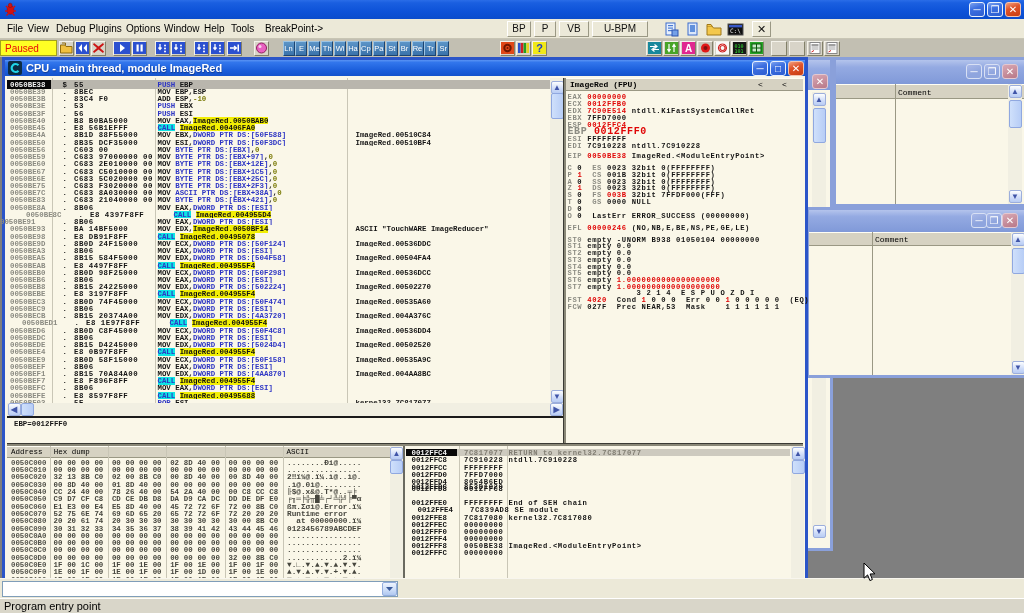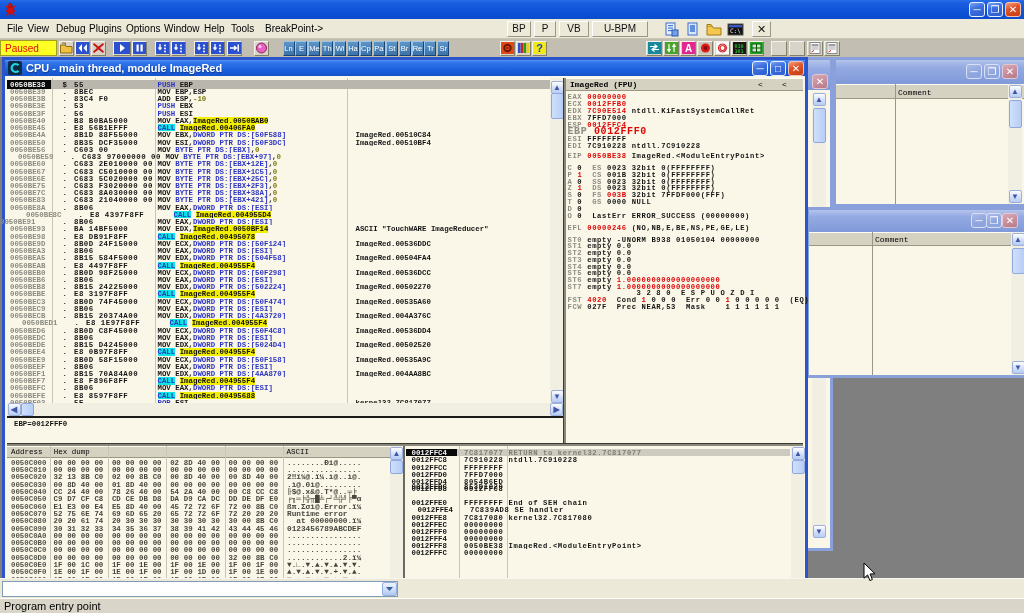--- a/index.html
+++ b/index.html
@@ -315,26 +315,26 @@
 <div class="r" style="left:0;top:23.80px;width:560px;height:7.3px;overflow:hidden"><span class="abs wt" style="left:10px">0050BE38</span><span class="abs" style="left:62.5px">$</span><span class="abs" style="left:74px;letter-spacing:0.5px">55</span><span class="abs" style="left:157.5px"><span class="bl">PUSH</span> EBP</span></div>
 <div class="r" style="left:0;top:31.03px;width:560px;height:7.3px;overflow:hidden"><span class="abs g" style="left:10px">0050BE39</span><span class="abs" style="left:62.5px">.</span><span class="abs" style="left:74px;letter-spacing:0.5px">8BEC</span><span class="abs" style="left:157.5px">MOV EBP,ESP</span></div>
 <div class="r" style="left:0;top:38.26px;width:560px;height:7.3px;overflow:hidden"><span class="abs g" style="left:10px">0050BE3B</span><span class="abs" style="left:62.5px">.</span><span class="abs" style="left:74px;letter-spacing:0.5px">83C4 F0</span><span class="abs" style="left:157.5px">ADD ESP,<span class="ol">-10</span></span></div>
 <div class="r" style="left:0;top:45.49px;width:560px;height:7.3px;overflow:hidden"><span class="abs g" style="left:10px">0050BE3E</span><span class="abs" style="left:62.5px">.</span><span class="abs" style="left:74px;letter-spacing:0.5px">53</span><span class="abs" style="left:157.5px"><span class="bl">PUSH</span> EBX</span></div>
 <div class="r" style="left:0;top:52.72px;width:560px;height:7.3px;overflow:hidden"><span class="abs g" style="left:10px">0050BE3F</span><span class="abs" style="left:62.5px">.</span><span class="abs" style="left:74px;letter-spacing:0.5px">56</span><span class="abs" style="left:157.5px"><span class="bl">PUSH</span> ESI</span></div>
 <div class="r" style="left:0;top:59.95px;width:560px;height:7.3px;overflow:hidden"><span class="abs g" style="left:10px">0050BE40</span><span class="abs" style="left:62.5px">.</span><span class="abs" style="left:74px;letter-spacing:0.5px">B8 B0BA5000</span><span class="abs" style="left:157.5px">MOV EAX,<span class="yh">ImageRed.0050BAB0</span></span></div>
 <div class="r" style="left:0;top:67.18px;width:560px;height:7.3px;overflow:hidden"><span class="abs g" style="left:10px">0050BE45</span><span class="abs" style="left:62.5px">.</span><span class="abs" style="left:74px;letter-spacing:0.5px">E8 56B1EFFF</span><span class="abs" style="left:157.5px"><span class="ch">CALL</span> <span class="yh">ImageRed.00406FA0</span></span></div>
 <div class="r" style="left:0;top:74.41px;width:560px;height:7.3px;overflow:hidden"><span class="abs g" style="left:10px">0050BE4A</span><span class="abs" style="left:62.5px">.</span><span class="abs" style="left:74px;letter-spacing:0.5px">8B1D 88F55000</span><span class="abs" style="left:157.5px">MOV EBX,<span class="bl">DWORD PTR DS:[50F588]</span></span><span class="abs" style="left:355.5px">ImageRed.00510C84</span></div>
 <div class="r" style="left:0;top:81.64px;width:560px;height:7.3px;overflow:hidden"><span class="abs g" style="left:10px">0050BE50</span><span class="abs" style="left:62.5px">.</span><span class="abs" style="left:74px;letter-spacing:0.5px">8B35 DCF35000</span><span class="abs" style="left:157.5px">MOV ESI,<span class="bl">DWORD PTR DS:[50F3DC]</span></span><span class="abs" style="left:355.5px">ImageRed.00510BF4</span></div>
 <div class="r" style="left:0;top:88.87px;width:560px;height:7.3px;overflow:hidden"><span class="abs g" style="left:10px">0050BE56</span><span class="abs" style="left:62.5px">.</span><span class="abs" style="left:74px;letter-spacing:0.5px">C603 00</span><span class="abs" style="left:157.5px">MOV <span class="bl">BYTE PTR DS:[EBX]</span>,<span class="ol">0</span></span></div>
-<div class="r" style="left:8px;top:96.10px;width:560px;height:7.3px;overflow:hidden"><span class="abs g" style="left:10px">0050BE59</span><span class="abs" style="left:62.5px">.</span><span class="abs" style="left:74px;letter-spacing:0.5px">C683 97000000 00</span><span class="abs" style="left:157.5px">MOV <span class="bl">BYTE PTR DS:[EBX+97]</span>,<span class="ol">0</span></span></div>
+<div class="r" style="left:0;top:96.10px;width:560px;height:7.3px;overflow:hidden"><span class="abs g" style="left:10px">0050BE59</span><span class="abs" style="left:62.5px">.</span><span class="abs" style="left:74px;letter-spacing:0.5px">C683 97000000 00</span><span class="abs" style="left:157.5px">MOV <span class="bl">BYTE PTR DS:[EBX+97]</span>,<span class="ol">0</span></span></div>
 <div class="r" style="left:0;top:103.33px;width:560px;height:7.3px;overflow:hidden"><span class="abs g" style="left:10px">0050BE60</span><span class="abs" style="left:62.5px">.</span><span class="abs" style="left:74px;letter-spacing:0.5px">C683 2E010000 00</span><span class="abs" style="left:157.5px">MOV <span class="bl">BYTE PTR DS:[EBX+12E]</span>,<span class="ol">0</span></span></div>
 <div class="r" style="left:0;top:110.56px;width:560px;height:7.3px;overflow:hidden"><span class="abs g" style="left:10px">0050BE67</span><span class="abs" style="left:62.5px">.</span><span class="abs" style="left:74px;letter-spacing:0.5px">C683 C5010000 00</span><span class="abs" style="left:157.5px">MOV <span class="bl">BYTE PTR DS:[EBX+1C5]</span>,<span class="ol">0</span></span></div>
 <div class="r" style="left:0;top:117.79px;width:560px;height:7.3px;overflow:hidden"><span class="abs g" style="left:10px">0050BE6E</span><span class="abs" style="left:62.5px">.</span><span class="abs" style="left:74px;letter-spacing:0.5px">C683 5C020000 00</span><span class="abs" style="left:157.5px">MOV <span class="bl">BYTE PTR DS:[EBX+25C]</span>,<span class="ol">0</span></span></div>
 <div class="r" style="left:0;top:125.02px;width:560px;height:7.3px;overflow:hidden"><span class="abs g" style="left:10px">0050BE75</span><span class="abs" style="left:62.5px">.</span><span class="abs" style="left:74px;letter-spacing:0.5px">C683 F3020000 00</span><span class="abs" style="left:157.5px">MOV <span class="bl">BYTE PTR DS:[EBX+2F3]</span>,<span class="ol">0</span></span></div>
-<div class="r" style="left:0;top:132.25px;width:560px;height:7.3px;overflow:hidden"><span class="abs g" style="left:10px">0050BE7C</span><span class="abs" style="left:62.5px">.</span><span class="abs" style="left:74px;letter-spacing:0.5px">C683 8A030000 00</span><span class="abs" style="left:157.5px">MOV <span class="bl">BYTE PTR DS:[EBX+38A]</span>,<span class="ol">0</span></span></div>
+<div class="r" style="left:0;top:132.25px;width:560px;height:7.3px;overflow:hidden"><span class="abs g" style="left:10px">0050BE7C</span><span class="abs" style="left:62.5px">.</span><span class="abs" style="left:74px;letter-spacing:0.5px">C683 8A030000 00</span><span class="abs" style="left:157.5px">MOV <span class="bl">ASCII PTR DS:[EBX+38A]</span>,<span class="ol">0</span></span></div>
 <div class="r" style="left:0;top:139.48px;width:560px;height:7.3px;overflow:hidden"><span class="abs g" style="left:10px">0050BE83</span><span class="abs" style="left:62.5px">.</span><span class="abs" style="left:74px;letter-spacing:0.5px">C683 21040000 00</span><span class="abs" style="left:157.5px">MOV <span class="bl">BYTE PTR DS:[EBX+421]</span>,<span class="ol">0</span></span></div>
 <div class="r" style="left:0;top:146.71px;width:560px;height:7.3px;overflow:hidden"><span class="abs g" style="left:10px">0050BE8A</span><span class="abs" style="left:62.5px">.</span><span class="abs" style="left:74px;letter-spacing:0.5px">8B06</span><span class="abs" style="left:157.5px">MOV EAX,<span class="bl">DWORD PTR DS:[ESI]</span></span></div>
 <div class="r" style="left:16px;top:153.94px;width:560px;height:7.3px;overflow:hidden"><span class="abs g" style="left:10px">0050BE8C</span><span class="abs" style="left:62.5px">.</span><span class="abs" style="left:74px;letter-spacing:0.5px">E8 4397F8FF</span><span class="abs" style="left:157.5px"><span class="ch">CALL</span> <span class="yh">ImageRed.004955D4</span></span></div>
 <div class="r" style="left:0;top:161.17px;width:560px;height:7.3px;overflow:hidden"><span class="abs g" style="left:0">0050BE91</span><span class="abs" style="left:62.5px">.</span><span class="abs" style="left:74px;letter-spacing:0.5px">8B06</span><span class="abs" style="left:157.5px">MOV EAX,<span class="bl">DWORD PTR DS:[ESI]</span></span></div>
 <div class="r" style="left:0;top:168.40px;width:560px;height:7.3px;overflow:hidden"><span class="abs g" style="left:10px">0050BE93</span><span class="abs" style="left:62.5px">.</span><span class="abs" style="left:74px;letter-spacing:0.5px">BA 14BF5000</span><span class="abs" style="left:157.5px">MOV EDX,<span class="yh">ImageRed.0050BF14</span></span><span class="abs" style="left:355.5px">ASCII "TouchWARE ImageReducer"</span></div>
 <div class="r" style="left:0;top:175.63px;width:560px;height:7.3px;overflow:hidden"><span class="abs g" style="left:10px">0050BE98</span><span class="abs" style="left:62.5px">.</span><span class="abs" style="left:74px;letter-spacing:0.5px">E8 DB91F8FF</span><span class="abs" style="left:157.5px"><span class="ch">CALL</span> <span class="yh">ImageRed.00495078</span></span></div>
 <div class="r" style="left:0;top:182.86px;width:560px;height:7.3px;overflow:hidden"><span class="abs g" style="left:10px">0050BE9D</span><span class="abs" style="left:62.5px">.</span><span class="abs" style="left:74px;letter-spacing:0.5px">8B0D 24F15000</span><span class="abs" style="left:157.5px">MOV ECX,<span class="bl">DWORD PTR DS:[50F124]</span></span><span class="abs" style="left:355.5px">ImageRed.00536DDC</span></div>
 <div class="r" style="left:0;top:190.09px;width:560px;height:7.3px;overflow:hidden"><span class="abs g" style="left:10px">0050BEA3</span><span class="abs" style="left:62.5px">.</span><span class="abs" style="left:74px;letter-spacing:0.5px">8B06</span><span class="abs" style="left:157.5px">MOV EAX,<span class="bl">DWORD PTR DS:[ESI]</span></span></div>
 <div class="r" style="left:0;top:197.32px;width:560px;height:7.3px;overflow:hidden"><span class="abs g" style="left:10px">0050BEA5</span><span class="abs" style="left:62.5px">.</span><span class="abs" style="left:74px;letter-spacing:0.5px">8B15 584F5000</span><span class="abs" style="left:157.5px">MOV EDX,<span class="bl">DWORD PTR DS:[504F58]</span></span><span class="abs" style="left:355.5px">ImageRed.00504FA4</span></div>
 <div class="r" style="left:0;top:204.55px;width:560px;height:7.3px;overflow:hidden"><span class="abs g" style="left:10px">0050BEAB</span><span class="abs" style="left:62.5px">.</span><span class="abs" style="left:74px;letter-spacing:0.5px">E8 4497F8FF</span><span class="abs" style="left:157.5px"><span class="ch">CALL</span> <span class="yh">ImageRed.004955F4</span></span></div>
@@ -391,21 +391,21 @@
 <div class="r" style="left:567.5px;top:154.60px;font-size:7.2px;letter-spacing:0.62px"><span class="g">O</span> 0  LastErr ERROR_SUCCESS (00000000)</div>
 <div class="r" style="left:567.5px;top:166.70px;font-size:7.2px;letter-spacing:0.62px"><span class="g">EFL</span> <span class="rd">00000246</span> (NO,NB,E,BE,NS,PE,GE,LE)</div>
 <div class="r" style="left:567.5px;top:178.70px;font-size:7.2px;letter-spacing:0.62px"><span class="g">ST0</span> empty -UNORM B938 01050104 00000000</div>
 <div class="r" style="left:567.5px;top:185.40px;font-size:7.2px;letter-spacing:0.62px"><span class="g">ST1</span> empty 0.0</div>
 <div class="r" style="left:567.5px;top:192.10px;font-size:7.2px;letter-spacing:0.62px"><span class="g">ST2</span> empty 0.0</div>
 <div class="r" style="left:567.5px;top:198.80px;font-size:7.2px;letter-spacing:0.62px"><span class="g">ST3</span> empty 0.0</div>
 <div class="r" style="left:567.5px;top:205.50px;font-size:7.2px;letter-spacing:0.62px"><span class="g">ST4</span> empty 0.0</div>
 <div class="r" style="left:567.5px;top:212.20px;font-size:7.2px;letter-spacing:0.62px"><span class="g">ST5</span> empty 0.0</div>
 <div class="r" style="left:567.5px;top:218.90px;font-size:7.2px;letter-spacing:0.62px"><span class="g">ST6</span> empty <span class="rd">1.0000000000000000000</span></div>
 <div class="r" style="left:567.5px;top:225.60px;font-size:7.2px;letter-spacing:0.62px"><span class="g">ST7</span> empty <span class="rd">1.0000000000000000000</span></div>
-<div class="r" style="left:567.5px;top:232.30px;font-size:7.2px;letter-spacing:0.62px">              3 2 8 0  E S P U O Z D I</div>
+<div class="r" style="left:567.5px;top:232.30px;font-size:7.2px;letter-spacing:0.62px">              3 2 1 4  E S P U O Z D I</div>
 <div class="r" style="left:567.5px;top:239.10px;font-size:7.2px;letter-spacing:0.62px"><span class="g">FST</span> <span class="rd">4020</span>  Cond <span class="rd">1</span> 0 0 0  Err 0 0 <span class="rd">1</span> 0 0 0 0 0  (EQ)</div>
 <div class="r" style="left:567.5px;top:245.90px;font-size:7.2px;letter-spacing:0.62px"><span class="g">FCW</span> 027F  Prec NEAR,53  Mask    1 1 1 1 1 1</div>
 <div class="abs" style="left:7px;top:386px;width:796px;height:3px;background:#8a8878;border-top:1px solid #3a3a34"></div>
 <div class="hdr" style="left:7px;top:389px;width:383px;height:11.5px"></div>
 <div class="mono abs" style="left:11px;top:390.5px;font-size:7.5px">Address</div>
 <div class="mono abs" style="left:53.8px;top:390.5px;font-size:7.5px">Hex dump</div>
 <div class="mono abs" style="left:286.5px;top:390.5px;font-size:7.5px">ASCII</div>
 <div class="vline" style="left:50px;top:389px;height:132px"></div>
 <div class="vline" style="left:108.1px;top:389px;height:132px"></div>
 <div class="vline" style="left:166.4px;top:389px;height:132px"></div>
@@ -437,21 +437,21 @@
 <div class="vline" style="left:458.5px;top:389px;height:132px"></div>
 <div class="vline" style="left:506.5px;top:389px;height:132px"></div>
 <div class="r" style="left:0;top:392.20px;width:800px;height:7.2px;overflow:hidden"><span class="abs" style="left:411.5px;font-size:7.4px;color:#f2f2f2">0012FFC4</span><span class="abs" style="left:464px;font-size:7.2px;letter-spacing:0.62px;color:#807d72">7C817077</span><span class="abs" style="left:508.5px;font-size:7.2px;letter-spacing:0.62px;color:#807d72">RETURN to kernel32.7C817077</span></div>
 <div class="r" style="left:0;top:399.35px;width:800px;height:7.2px;overflow:hidden"><span class="abs" style="left:411.5px;font-size:7.4px;color:#141414">0012FFC8</span><span class="abs" style="left:464px;font-size:7.2px;letter-spacing:0.62px;color:#141414">7C910228</span><span class="abs" style="left:508.5px;font-size:7.2px;letter-spacing:0.62px;color:#141414">ntdll.7C910228</span></div>
 <div class="r" style="left:0;top:406.50px;width:800px;height:7.2px;overflow:hidden"><span class="abs" style="left:411.5px;font-size:7.4px;color:#141414">0012FFCC</span><span class="abs" style="left:464px;font-size:7.2px;letter-spacing:0.62px;color:#141414">FFFFFFFF</span></div>
 <div class="r" style="left:0;top:413.65px;width:800px;height:7.2px;overflow:hidden"><span class="abs" style="left:411.5px;font-size:7.4px;color:#141414">0012FFD0</span><span class="abs" style="left:464px;font-size:7.2px;letter-spacing:0.62px;color:#141414">7FFD7000</span></div>
 <div class="r" style="left:0;top:420.80px;width:800px;height:7.2px;overflow:hidden"><span class="abs" style="left:411.5px;font-size:7.4px;color:#141414">0012FFD4</span><span class="abs" style="left:464px;font-size:7.2px;letter-spacing:0.62px;color:#141414">8054B6ED</span></div>
 <div class="r" style="left:0;top:427.95px;width:800px;height:7.2px;overflow:hidden"><span class="abs" style="left:411.5px;font-size:7.4px;color:#141414">0012FFD8</span><span class="abs" style="left:464px;font-size:7.2px;letter-spacing:0.62px;color:#141414">0012FFC8</span></div>
 <div class="r" style="left:0;top:426px;width:800px;height:7.2px;overflow:hidden"><span class="abs" style="left:411.5px;font-size:7.4px;color:#141414">0012FFDC</span><span class="abs" style="left:464px;font-size:7.2px;letter-spacing:0.62px;color:#141414">853D1020</span></div>
 <div class="r" style="left:0;top:442.25px;width:800px;height:7.2px;overflow:hidden"><span class="abs" style="left:411.5px;font-size:7.4px;color:#141414">0012FFE0</span><span class="abs" style="left:464px;font-size:7.2px;letter-spacing:0.62px;color:#141414">FFFFFFFF</span><span class="abs" style="left:508.5px;font-size:7.2px;letter-spacing:0.62px;color:#141414">End of SEH chain</span></div>
-<div class="r" style="left:6px;top:449.40px;width:800px;height:7.2px;overflow:hidden"><span class="abs" style="left:411.5px;font-size:7.4px;color:#141414">0012FFE4</span><span class="abs" style="left:464px;font-size:7.2px;letter-spacing:0.62px;color:#141414">7C839AD8</span><span class="abs" style="left:508.5px;font-size:7.2px;letter-spacing:0.62px;color:#141414">SE handler</span></div>
+<div class="r" style="left:6px;top:449.40px;width:800px;height:7.2px;overflow:hidden"><span class="abs" style="left:411.5px;font-size:7.4px;color:#141414">0012FFE4</span><span class="abs" style="left:464px;font-size:7.2px;letter-spacing:0.62px;color:#141414">7C839AD8</span><span class="abs" style="left:508.5px;font-size:7.2px;letter-spacing:0.62px;color:#141414">SE module</span></div>
 <div class="r" style="left:0;top:456.55px;width:800px;height:7.2px;overflow:hidden"><span class="abs" style="left:411.5px;font-size:7.4px;color:#141414">0012FFE8</span><span class="abs" style="left:464px;font-size:7.2px;letter-spacing:0.62px;color:#141414">7C817080</span><span class="abs" style="left:508.5px;font-size:7.2px;letter-spacing:0.62px;color:#141414">kernel32.7C817080</span></div>
 <div class="r" style="left:0;top:463.70px;width:800px;height:7.2px;overflow:hidden"><span class="abs" style="left:411.5px;font-size:7.4px;color:#141414">0012FFEC</span><span class="abs" style="left:464px;font-size:7.2px;letter-spacing:0.62px;color:#141414">00000000</span></div>
 <div class="r" style="left:0;top:470.85px;width:800px;height:7.2px;overflow:hidden"><span class="abs" style="left:411.5px;font-size:7.4px;color:#141414">0012FFF0</span><span class="abs" style="left:464px;font-size:7.2px;letter-spacing:0.62px;color:#141414">00000000</span></div>
 <div class="r" style="left:0;top:478.00px;width:800px;height:7.2px;overflow:hidden"><span class="abs" style="left:411.5px;font-size:7.4px;color:#141414">0012FFF4</span><span class="abs" style="left:464px;font-size:7.2px;letter-spacing:0.62px;color:#141414">00000000</span></div>
 <div class="r" style="left:0;top:485.15px;width:800px;height:7.2px;overflow:hidden"><span class="abs" style="left:411.5px;font-size:7.4px;color:#141414">0012FFF8</span><span class="abs" style="left:464px;font-size:7.2px;letter-spacing:0.62px;color:#141414">0050BE38</span><span class="abs" style="left:508.5px;font-size:7.2px;letter-spacing:0.62px;color:#141414">ImageRed.&lt;ModuleEntryPoint&gt;</span></div>
 <div class="r" style="left:0;top:492.30px;width:800px;height:7.2px;overflow:hidden"><span class="abs" style="left:411.5px;font-size:7.4px;color:#141414">0012FFFC</span><span class="abs" style="left:464px;font-size:7.2px;letter-spacing:0.62px;color:#141414">00000000</span></div>
 <div class="strack" style="left:791px;top:389px;width:13px;height:132px"></div>
 <div class="sbtn" style="left:791.5px;top:389.5px">▲</div>
 <div class="sthumb" style="left:791.5px;top:403px;height:14px"></div>
 </div>

